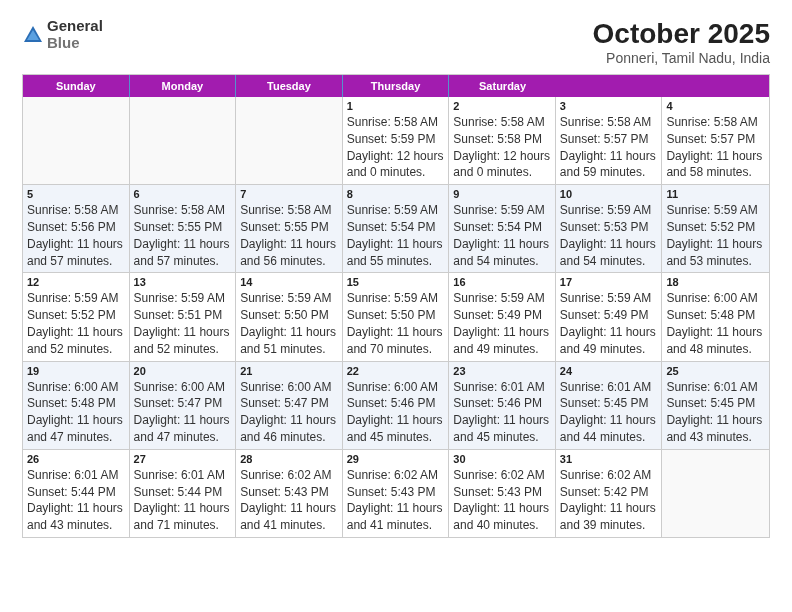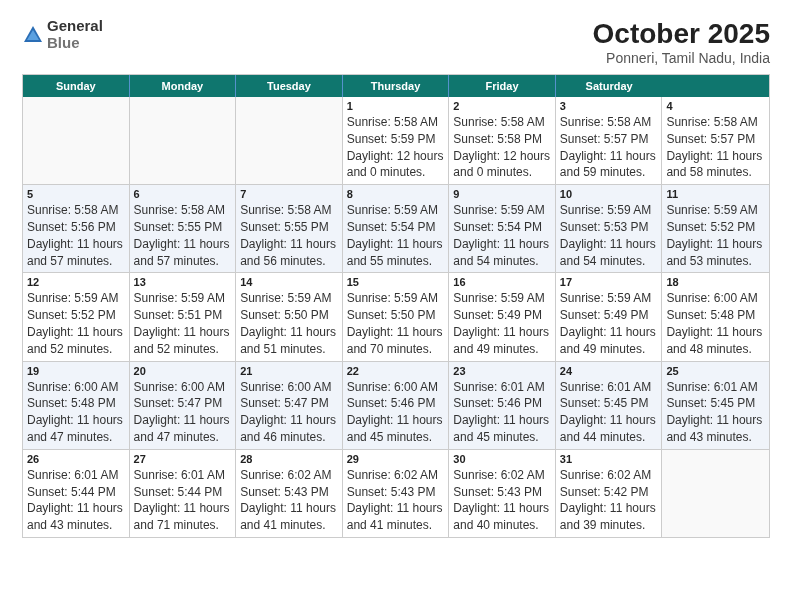--- a/index.html
+++ b/index.html
@@ -63,21 +63,21 @@
     }
     .calendar {
       flex: 1;
       display: flex;
       flex-direction: column;
       border: 1px solid #ccc;
     }
     .cal-header {
       display: grid;
       grid-template-columns: repeat(7, 1fr);
-      background: #0f766e;
+      background: #a21caf;
     }
     .cal-header-cell {
       color: #fff;
       font-size: 11px;
       font-weight: bold;
       text-align: center;
       padding: 5px 2px;
       border-right: 1px solid #5592cc;
     }
     .cal-header-cell:last-child { border-right: none; }
@@ -140,21 +140,20 @@
       <h2>Ponneri, Tamil Nadu, India</h2>
     </div>
   </div>
 
   <div class="calendar">
     <div class="cal-header" id="cal-header-row">
         <div class="cal-header-cell">Sunday</div>
         <div class="cal-header-cell">Monday</div>
         <div class="cal-header-cell">Tuesday</div>
         <div class="cal-header-cell">Thursday</div>
-        <div class="cal-header-cell">Friday</div>
         <div class="cal-header-cell">Saturday</div>
       </div>
     <div class="cal-body" id="cal-body">
         <div class="cal-row">
           <div class="cal-cell empty"></div>
           <div class="cal-cell empty"></div>
           <div class="cal-cell empty"></div>
           <div class="cal-cell">
             <div class="day-num">1</div>
             <div class="day-info"><span>Sunrise: 5:58 AM</span><br><span>Sunset: 5:59 PM</span><br><span>Daylight: 12 hours and 0 minutes.</span></div>

